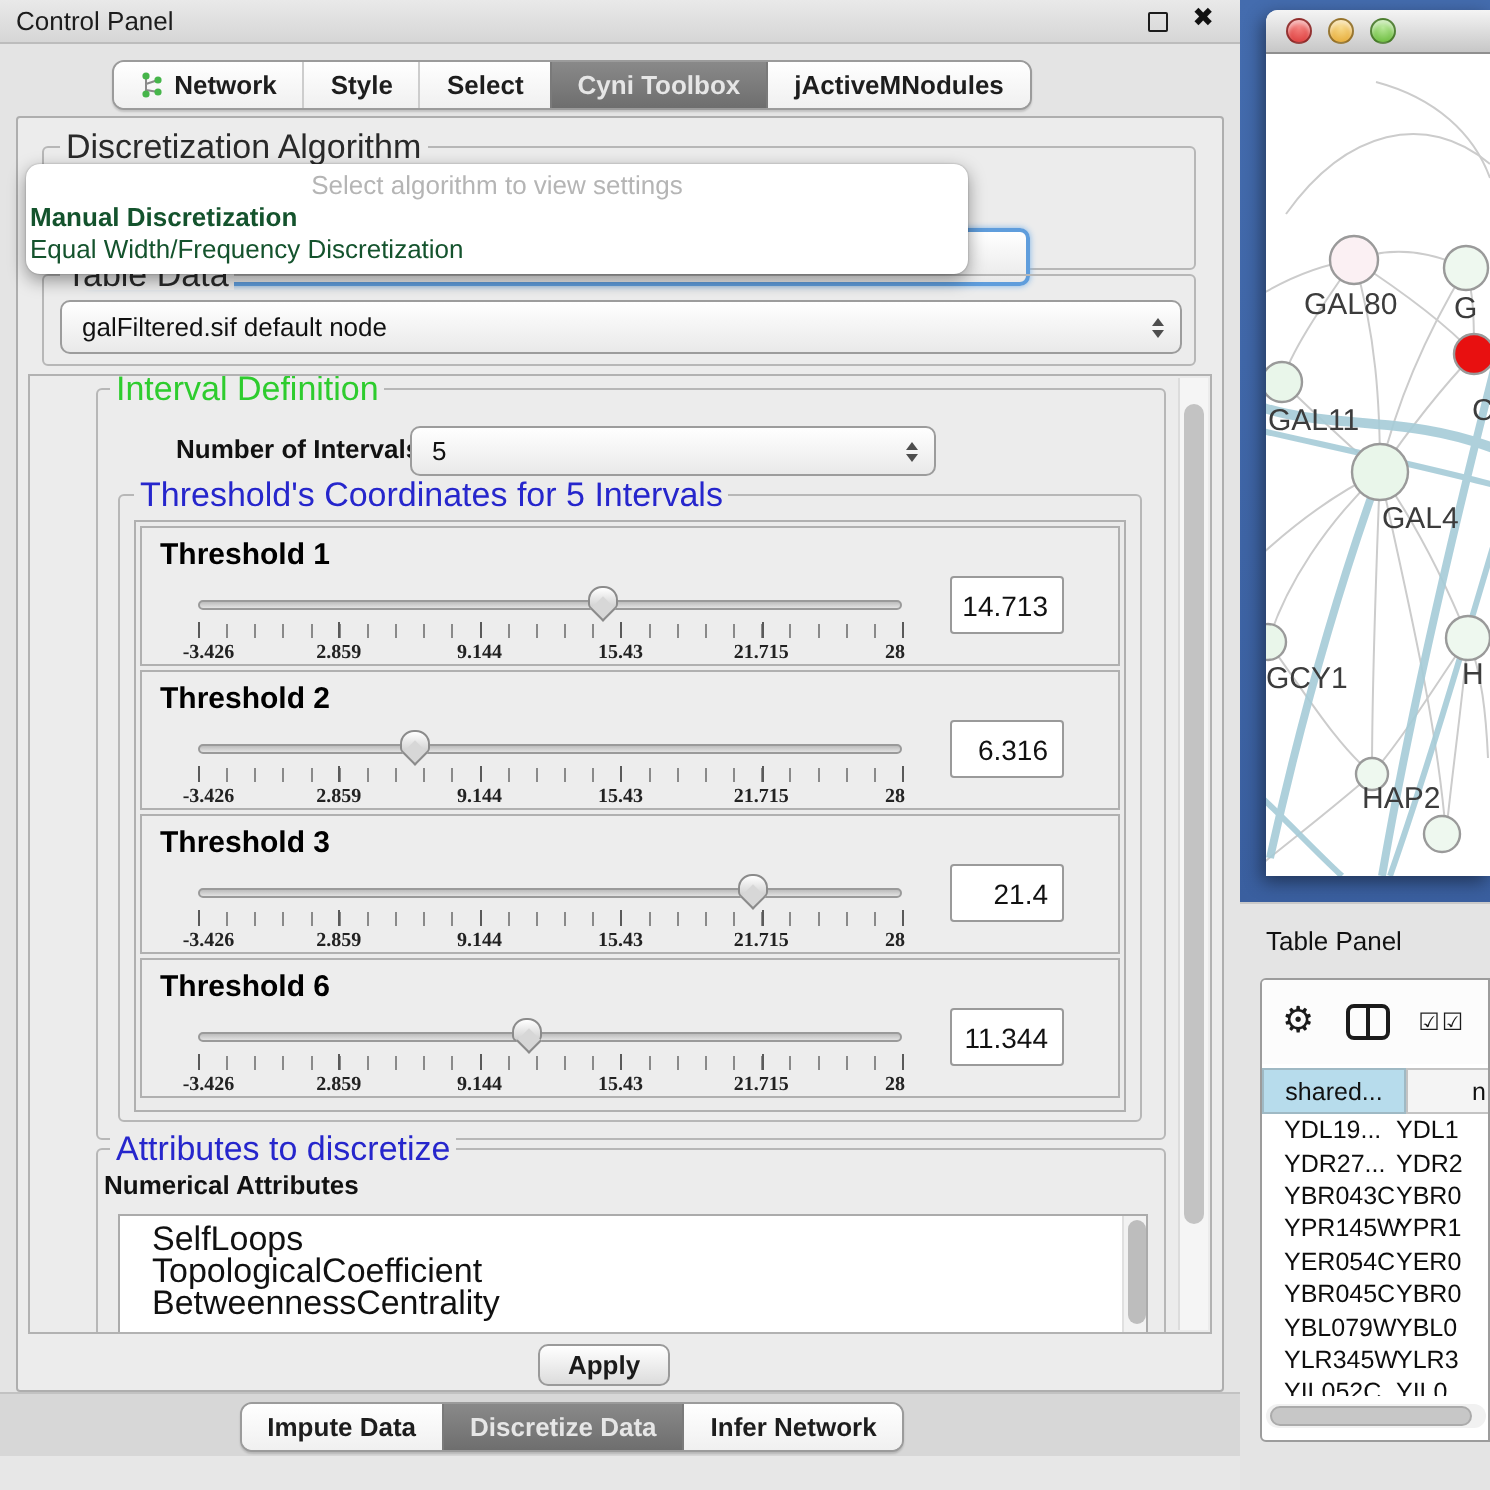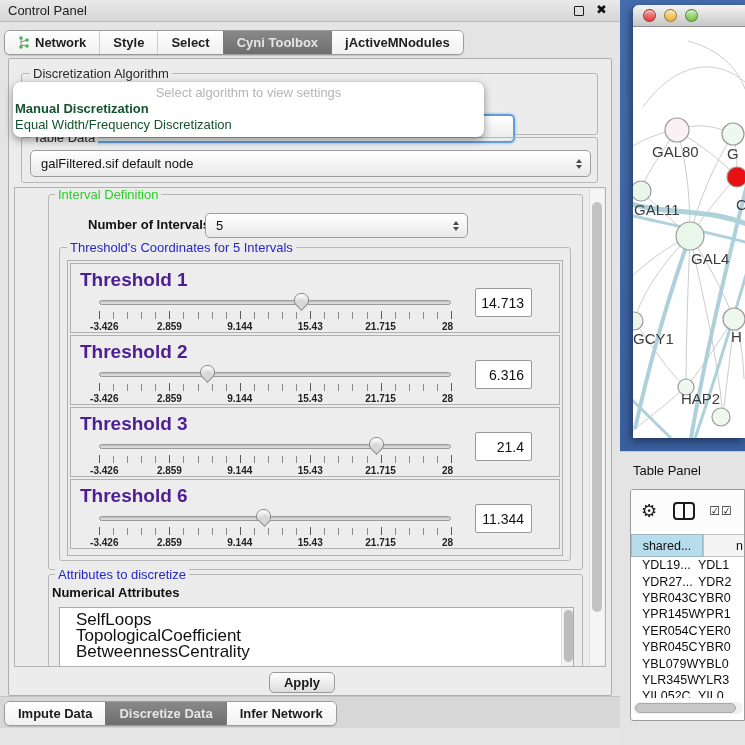--- a/index.html
+++ b/index.html
@@ -9,41 +9,41 @@
 
   
   .control-panel { position:absolute; left:0; top:0; width:620px; height:745px; background:#e4e4e4; }
   .cp-titlebar { position:absolute; left:0; top:0; width:620px; height:22px;
     background:linear-gradient(#e9e9e9,#d6d6d6); border-bottom:1px solid #bcbcbc;
     display:flex; align-items:center; }
   .cp-title { font-size:13px; color:#1c1c1c; margin-left:8px; }
   .tb-float { position:absolute; right:36px; top:6px; width:10px; height:10px; border:1.6px solid #1c1c1c; border-radius:1px; }
   .tb-close { position:absolute; right:13px; top:2px; font-family:"DejaVu Sans",sans-serif; font-size:13px; font-weight:bold; color:#111; }
 
-  .cp-tabs { position:absolute; left:4px; width:540px; display:flex; justify-content:flex-start; }
+  .cp-tabs { position:absolute; left:16px; width:540px; display:flex; justify-content:center; }
   .cp-tabs.top { top:30px; }
   .cp-tabs.bottom { top:701px; }
   .tabgroup { display:flex; border:1px solid #9b9b9b; border-radius:6px; overflow:hidden;
     background:#fbfbfb; box-shadow:0 1px 1px rgba(0,0,0,.15); }
   .tab { height:23px; padding:0 13px; display:flex; align-items:center; gap:5px;
     font-size:13px; font-weight:bold; color:#1d1d1d; background:linear-gradient(#ffffff,#f0f0f0);
     border-left:1px solid #cdcdcd; cursor:default; }
   .tab:first-child { border-left:none; }
   .tab.selected { background:linear-gradient(#898989,#6e6e6e); color:#e6e6e6; border-left-color:#7a7a7a; }
   .tab.selected + .tab { border-left-color:#7a7a7a; }
   .net-icon { width:12px; height:13px; display:inline-block; }
 
   .cp-bottomstrip { position:absolute; left:0; top:696px; width:620px; height:32px; background:#d7d7d7; border-top:1px solid #c2c2c2;}
   .cp-bottomstrip2 { position:absolute; left:0; top:728px; width:620px; height:17px; background:#e7e7e7; }
 
   .cp-main { position:absolute; left:8px; top:58px; width:604px; height:638px;
     background:#ececec; border:1px solid #aeaeae; border-radius:2px; }
 
   .group { position:absolute; border:1px solid #b7b7b7; border-radius:3px; }
-  .legend { position:absolute; top:-8px; left:8px; background:#ececec; padding:0 3px; font-size:13px; line-height:15px; }
+  .legend { position:absolute; top:-8px; left:8px; background:#ececec; padding:0 3px; font-size:17px; line-height:15px; }
   .legend.dark { color:#2a2a2a; }
   .legend.green { color:#2ecc2e; }
   .legend.blue { color:#2626cc; }
 
   
   .disc-group { left:12px; top:14px; width:577px; height:62px; }
   .combo { position:absolute; background:linear-gradient(#ffffff,#e9e9e9); border:1px solid #9c9c9c;
     border-radius:5px; display:flex; align-items:center; font-size:13px; color:#111; }
   .combo .val { margin-left:10px; flex:1; white-space:nowrap; overflow:hidden; }
   .spin { position:absolute; right:8px; top:50%; transform:translateY(-50%); display:flex; flex-direction:column; gap:2px; }
@@ -70,33 +70,33 @@
   .vscroll { position:absolute; right:1px; top:1px; width:15px; height:476px; background:#f5f5f5; border-left:1px solid #dcdcdc; }
   .vscroll .thumbv { position:absolute; left:2px; top:13px; width:10px; height:410px; background:#c3c3c3; border-radius:5px; }
 
   .interval-group { left:33px; top:6px; width:535px; height:376px; }
   .noi-label { position:absolute; left:39px; top:22px; font-size:13px; font-weight:bold; color:#111; }
   .noi-combo { left:156px; top:18px; width:263px; height:25px; }
 
   .thr-group { left:10px; top:52px; width:512px; height:314px; }
   .thr-container { position:absolute; left:7px; top:12px; width:496px; height:296px; border:1px solid #b0b0b0; padding:2px; background:#ebebeb; }
   .thr-box { position:relative; width:100%; height:70px; border:1px solid #b0b0b0; background:#ededed; margin-bottom:2px; }
-  .thr-label { position:absolute; left:9px; top:5px; font-size:19px; font-weight:bold; color:#4c1d95;text-align:right; }
+  .thr-label { position:absolute; left:9px; top:5px; font-size:15px; font-weight:bold; color:#000000;text-align:right; }
   .slider { position:absolute; left:28px; top:28px; width:352px; height:38px; }
   .track { position:absolute; left:0; top:8px; width:100%; height:5px; border:1px solid #9a9a9a; border-radius:3px;
     background:linear-gradient(#bdbdbd,#e2e2e2); }
   .thumb { position:absolute; top:1px; width:15px; height:12px; margin-left:-8px;
     border:1px solid #8b8b8b; border-radius:7px 7px 3px 3px; background:linear-gradient(#ffffff,#cfcfcf); z-index:2; }
   .thumb::after { content:""; position:absolute; left:2.2px; bottom:-4.5px; width:8px; height:8px;
     background:#d7d7d7; border-right:1px solid #8b8b8b; border-bottom:1px solid #8b8b8b; transform:rotate(45deg); }
   .ticks { position:absolute; left:0; top:20px; width:100%; height:7px;
     background:repeating-linear-gradient(90deg,#8a8a8a 0 1px,transparent 1px 14.08px); }
   .ticks b { position:absolute; top:-1px; width:1px; height:8px; background:#5a5a5a; }
   .tlabels { position:absolute; left:0; top:29px; width:100%; height:11px; }
-  .tlabels span { position:absolute; transform:translateX(-50%); font-size:10px; font-weight:bold; color:#222; white-space:nowrap; }
+  .tlabels span { position:absolute; transform:translateX(-50%); font-size:10px; font-weight:bold; color:#222; white-space:nowrap;font-family:Liberation Serif, serif; }
   .thr-value { position:absolute; left:404px; top:24px; width:57px; height:29px; background:#fff;
     border:1px solid #9a9a9a; border-radius:2px; font-size:14px; color:#111; text-align:right;
     padding:6px 7px 0 0; }
 
   .attr-group { left:33px; top:386px; width:535px; height:110px; }
   .attr-label { position:absolute; left:3px; top:10px; font-size:13px; font-weight:bold; color:#111; }
   .listbox { position:absolute; left:10px; top:32px; width:515px; height:70px; background:#fff; border:1px solid #ababab; overflow:hidden; }
   .listbox .item { font-size:17px; line-height:16px; color:#111; padding-left:16px; white-space:nowrap; }
   .listbox .item:first-child { margin-top:4px; }
   .list-scroll { position:absolute; right:0; top:0; width:12px; height:100%; background:#f2f2f2; border-left:1px solid #e0e0e0; }

